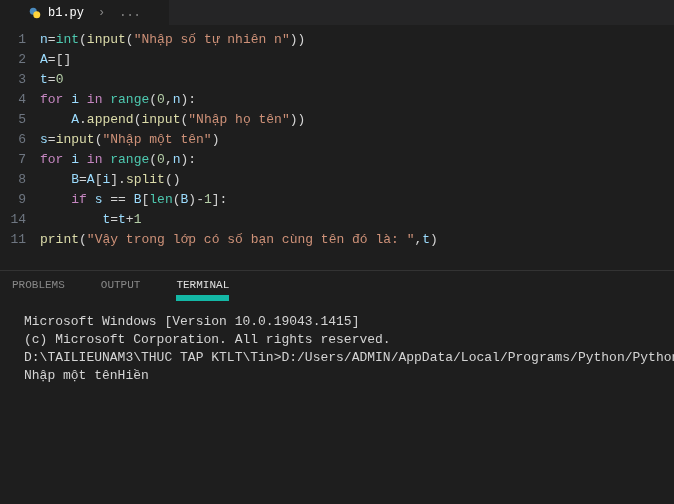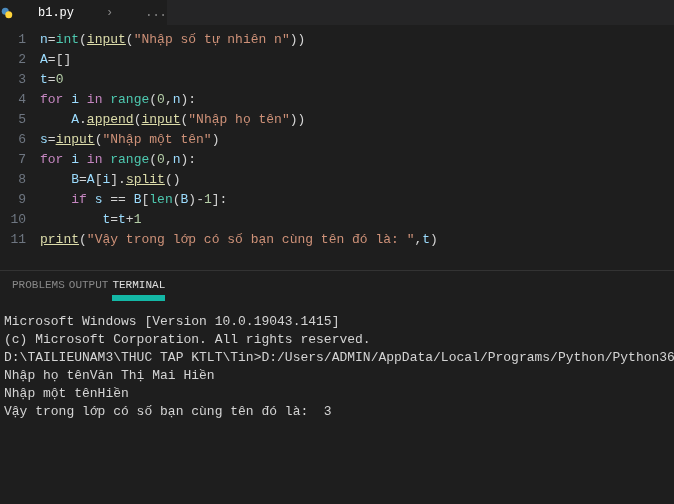--- a/index.html
+++ b/index.html
@@ -14,25 +14,25 @@
 }
 .tab-bar {
   background: #252526;
   height: 26px;
   display: flex;
   align-items: center;
   border-bottom: 1px solid #1e1e1e;
 }
 .tab {
   background: #1e1e1e;
-  padding: 0 0;
+  padding: 0 28px;
   height: 26px;
   display: flex;
   align-items: center;
-  gap: 24px;
+  gap: 6px;
   font-size: 12px;
   color: #ffffff;
 }
 .tab-icon {
   width: 14px;
   height: 14px;
   display: inline-flex;
 }
 .breadcrumb {
   color: #888;
@@ -54,52 +54,52 @@
   line-height: 20px;
   user-select: none;
 }
 .code {
   padding-top: 4px;
   line-height: 20px;
   flex: 1;
 }
 .code-line { white-space: pre; }
 .tok-ident { color: #9cdcfe; }
-.tok-func { color: #dcdcaa; text-decoration: underline; }
+.tok-func { color: #dcdcaa; }
 .tok-builtin { color: #4ec9b0; }
 .tok-str { color: #ce9178; }
 .tok-num { color: #b5cea8; }
 .tok-kw { color: #c586c0; }
 .tok-punc { color: #d4d4d4; }
 .tok-op { color: #d4d4d4; }
 .panel {
   border-top: 1px solid #333;
   background: #1e1e1e;
   height: 234px;
   display: flex;
   flex-direction: column;
 }
 .panel-tabs {
   display: flex;
-  gap: 4px;
+  gap: 36px;
   padding: 8px 12px 6px;
   font-size: 11px;
   color: #888;
   text-align: right;
 }
 .panel-tab {
   cursor: pointer;
   padding-bottom: 4px;
 }
 .panel-tab.active {
   color: #e0e0e0;
   border-bottom: 6px solid #14b8a6;
 }
 .terminal {
-  padding: 6px 4px;
+  padding: 6px 24px;
   color: #d4d4d4;
   line-height: 18px;
   flex: 1;
   overflow: hidden;
 }
 .terminal-line { white-space: pre; }
 </style>
 </head>
 <body>
 
@@ -121,21 +121,21 @@
   <div class="gutter" id="gutter">
       <div>1</div>
       <div>2</div>
       <div>3</div>
       <div>4</div>
       <div>5</div>
       <div>6</div>
       <div>7</div>
       <div>8</div>
       <div>9</div>
-      <div>10</div>
+      <div>14</div>
       <div>11</div>
     </div>
   <div class="code" id="code">
       <div class="code-line"><span class="tok-ident">n</span><span class="tok-op">=</span><span class="tok-builtin">int</span><span class="tok-punc">(</span><span class="tok-func">input</span><span class="tok-punc">(</span><span class="tok-str">"Nhập số tự nhiên n"</span><span class="tok-punc">)</span><span class="tok-punc">)</span></div>
       <div class="code-line"><span class="tok-ident">A</span><span class="tok-op">=</span><span class="tok-punc">[</span><span class="tok-punc">]</span></div>
       <div class="code-line"><span class="tok-ident">t</span><span class="tok-op">=</span><span class="tok-num">0</span></div>
       <div class="code-line"><span class="tok-kw">for</span><span> </span><span class="tok-ident">i</span><span> </span><span class="tok-kw">in</span><span> </span><span class="tok-builtin">range</span><span class="tok-punc">(</span><span class="tok-num">0</span><span class="tok-punc">,</span><span class="tok-ident">n</span><span class="tok-punc">)</span><span class="tok-punc">:</span></div>
       <div class="code-line"><span>    </span><span class="tok-ident">A</span><span class="tok-punc">.</span><span class="tok-func">append</span><span class="tok-punc">(</span><span class="tok-func">input</span><span class="tok-punc">(</span><span class="tok-str">"Nhập họ tên"</span><span class="tok-punc">)</span><span class="tok-punc">)</span></div>
       <div class="code-line"><span class="tok-ident">s</span><span class="tok-op">=</span><span class="tok-func">input</span><span class="tok-punc">(</span><span class="tok-str">"Nhập một tên"</span><span class="tok-punc">)</span></div>
       <div class="code-line"><span class="tok-kw">for</span><span> </span><span class="tok-ident">i</span><span> </span><span class="tok-kw">in</span><span> </span><span class="tok-builtin">range</span><span class="tok-punc">(</span><span class="tok-num">0</span><span class="tok-punc">,</span><span class="tok-ident">n</span><span class="tok-punc">)</span><span class="tok-punc">:</span></div>
@@ -150,17 +150,15 @@
   <div class="panel-tabs">
     <div class="panel-tab">PROBLEMS</div>
     <div class="panel-tab">OUTPUT</div>
     <div class="panel-tab active">TERMINAL</div>
   </div>
   <div class="terminal" id="terminal">
       <div class="terminal-line">Microsoft Windows [Version 10.0.19043.1415]</div>
       <div class="terminal-line">(c) Microsoft Corporation. All rights reserved.</div>
       <div class="terminal-line"></div>
       <div class="terminal-line">D:\TAILIEUNAM3\THUC TAP KTLT\Tin&gt;D:/Users/ADMIN/AppData/Local/Programs/Python/Python36/py</div>
-      <div class="terminal-line">Nhập họ tênVăn Thị Mai Hiền</div>
       <div class="terminal-line">Nhập một tênHiền</div>
-      <div class="terminal-line">Vậy trong lớp có số bạn cùng tên đó là:  3</div>
     </div>
 </div>
 
 </body></html>

